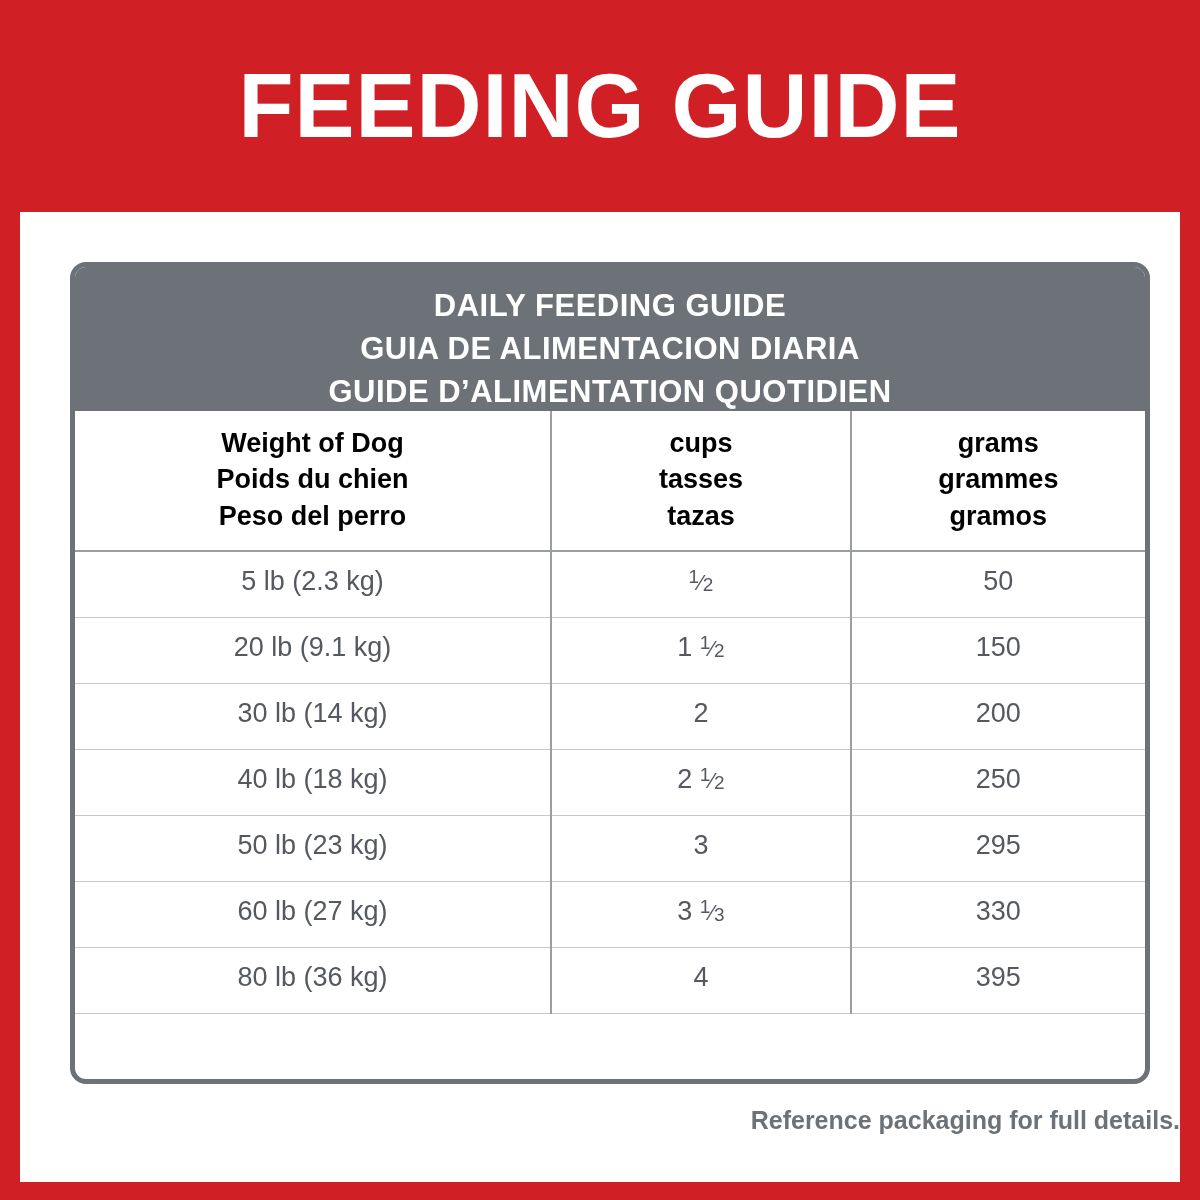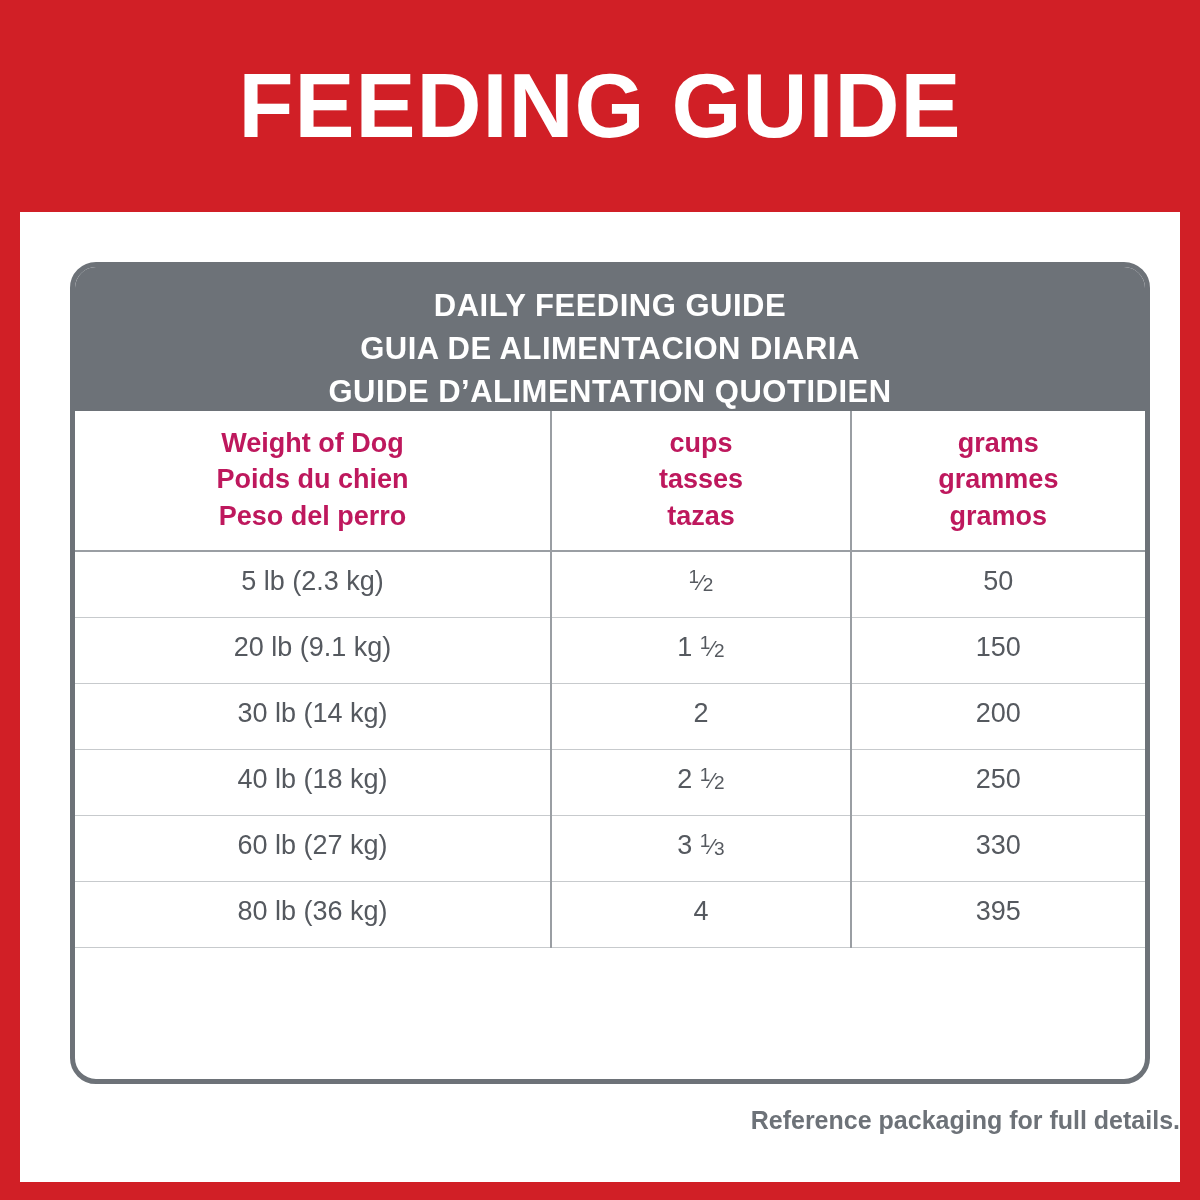--- a/index.html
+++ b/index.html
@@ -51,21 +51,21 @@
     height: 18px;
     background: #d11f26;
   }
   .card {
     position: absolute;
     left: 50px;
     top: 262px;
     width: 1080px;
     height: 822px;
     border: 5px solid #6d7278;
-    border-radius: 26px;
+    border-radius: 16px;
     box-sizing: border-box;
     overflow: hidden;
     background: #ffffff;
   }
   .card-header {
     background: #6d7278;
     color: #ffffff;
     text-align: center;
     padding: 18px 10px 18px 10px;
     height: 144px;
@@ -80,21 +80,21 @@
   }
   .table {
     width: 100%;
     border-collapse: collapse;
     table-layout: fixed;
   }
   .table col.c1 { width: 44.5%; }
   .table col.c2 { width: 28.0%; }
   .table col.c3 { width: 27.5%; }
   .table th {
-    color: #be185d;
+    color: #000000;
     font-size: 27px;
     font-weight: bold;
     line-height: 1.35;
     padding: 14px 6px 16px 6px;
     border-bottom: 2px solid #9a9ea3;
     vertical-align: middle;
   }
   .table th + th, .table td + td {
     border-left: 2px solid #9a9ea3;
   }
@@ -190,20 +190,25 @@
             <td>30 lb (14 kg)</td>
             <td><span class="frac">2</span></td>
             <td>200</td>
           </tr>
           <tr>
             <td>40 lb (18 kg)</td>
             <td><span class="frac">2 <sup>1</sup><span class="slash">⁄</span><sub>2</sub></span></td>
             <td>250</td>
           </tr>
           <tr>
+            <td>50 lb (23 kg)</td>
+            <td><span class="frac">3</span></td>
+            <td>295</td>
+          </tr>
+          <tr>
             <td>60 lb (27 kg)</td>
             <td><span class="frac">3 <sup>1</sup><span class="slash">⁄</span><sub>3</sub></span></td>
             <td>330</td>
           </tr>
           <tr>
             <td>80 lb (36 kg)</td>
             <td><span class="frac">4</span></td>
             <td>395</td>
           </tr>
         </tbody>

